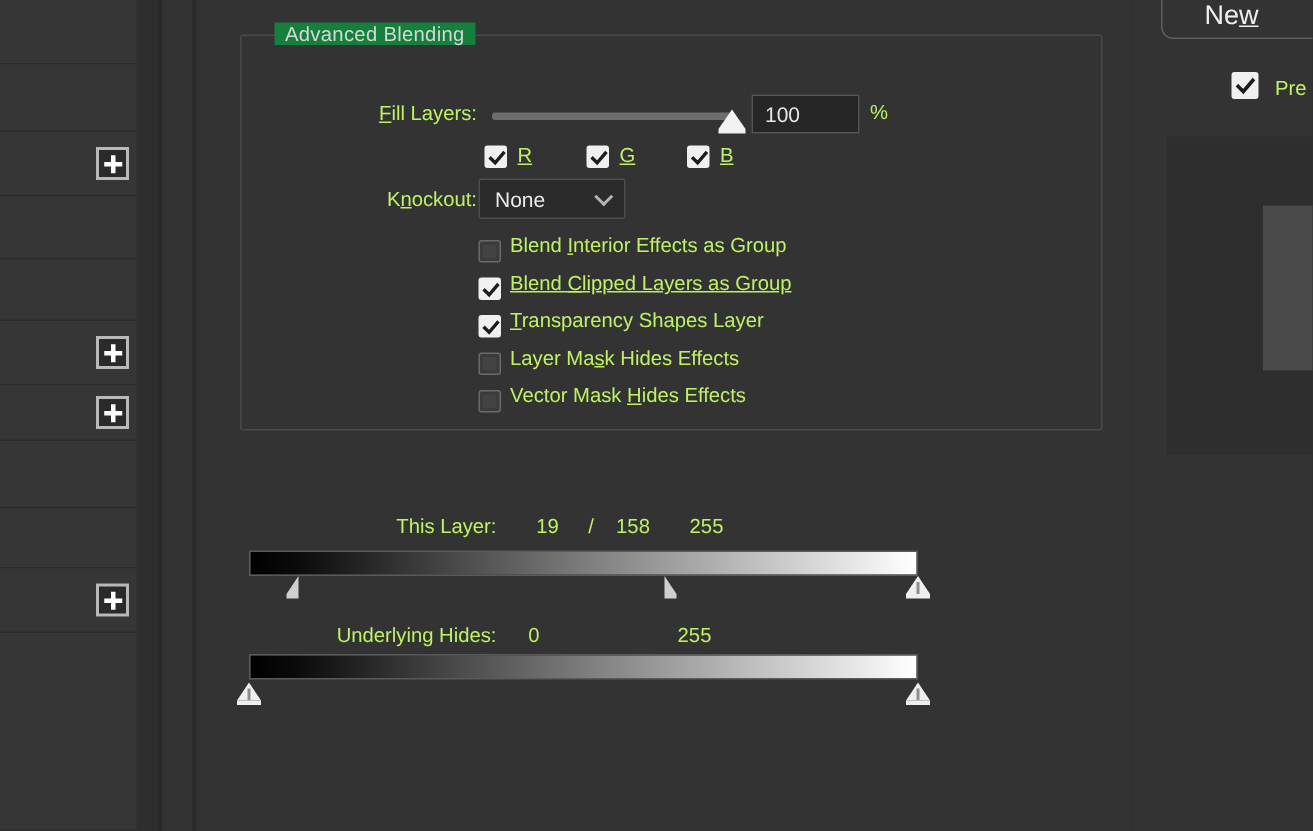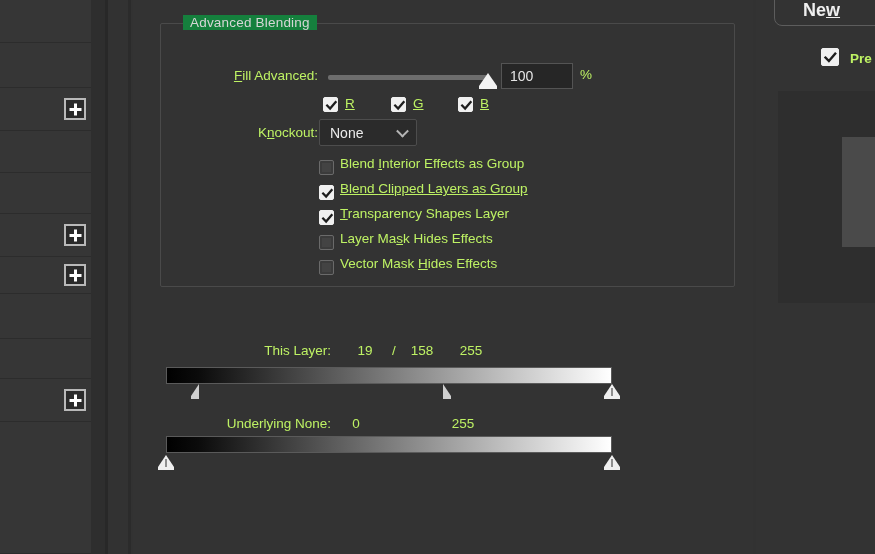--- a/index.html
+++ b/index.html
@@ -166,21 +166,20 @@
   .mark-half.left .tri { border-left: 8px solid transparent; border-right:0; }
   .mark-half.left .tri { left:-8px; }
   .mark-half.left::after{ content:""; position:absolute; left:-8px; top:12px; width:8px; height:3px; background:#cfcfcf; }
   .mark-half.right .tri { border-right: 8px solid transparent; border-left:0; left:0; }
   .mark-half.right::after{ content:""; position:absolute; left:0; top:12px; width:8px; height:3px; background:#cfcfcf; }
 
   
   .rightpanel {
     position: absolute; left: 756px; top: 0; width: 119px; height: 554px;
     background: #333333;
-    font-weight: bold;
   }
   .newbtn {
     position: absolute;
     left: 18px; top: -21px;
     width: 140px; height: 47px;
     background: #333333;
     border: 1px solid #5d5d5d;
     border-radius: 8px;
     color: #efefef;
     font-size: 18px;
@@ -251,21 +250,21 @@
   <div class="vdivider" style="left:105px;"></div>
   <div class="vdivider" style="left:128px; background:#2b2b2b;"></div>
 
   <div class="dialog">
 
     <div class="groupbox" style="left:27px; top:23px; width:575px; height:264px;">
       <div class="group-title">Advanced Blending</div>
     </div>
 
     <div class="lbl rlbl" style="left:50px; top:68px; width:135px;">
-      <span class="u">F</span><span>ill Advanced:</span>
+      <span class="u">F</span><span>ill Layers:</span>
     </div>
     <div style="position:absolute; left:195px; top:67px; width:166px; height:26px;">
       <div class="slider-track" style="left:0; width:160px;"></div>
       <div class="slider-thumb" id="fillThumb" style="left: 151px;"></div>
     </div>
     <div class="numfield" style="left:368px; top:63px; width:72px;">100</div>
     <div class="lbl" style="left:447px; top:67px;">%</div>
 
     <div id="channelsRow">
         <div class="cb on" style="left: 190px; top: 97px;">
@@ -336,21 +335,21 @@
           <span class="tri"></span>
         </div>
         <div class="mark-half right" style="left: 276.52px; top: 0px;">
           <span class="tri"></span>
         </div>
         <div class="mark-full" style="left: 438px; top: 0px;">
           <span class="notch"></span>
         </div>
       </div>
 
-    <div class="lbl rlbl" style="left:12px; top:416px; width:186px;">Underlying None:</div>
+    <div class="lbl rlbl" style="left:12px; top:416px; width:186px;">Underlying Hides:</div>
     <div class="lbl" style="left:205px; top:416px; width:36px; text-align:center;">0</div>
     <div class="lbl" style="left:310px; top:416px; width:40px; text-align:center;">255</div>
 
     <div class="gradbar" style="left:33px; top:436px; width:446px;"></div>
     <div id="underMarks" style="position:absolute; left:33px; top:455px; width:446px; height:20px;">
         <div class="mark-full" style="left: -8px; top: 0px;">
           <span class="notch"></span>
         </div>
         <div class="mark-full" style="left: 438px; top: 0px;">
           <span class="notch"></span>

